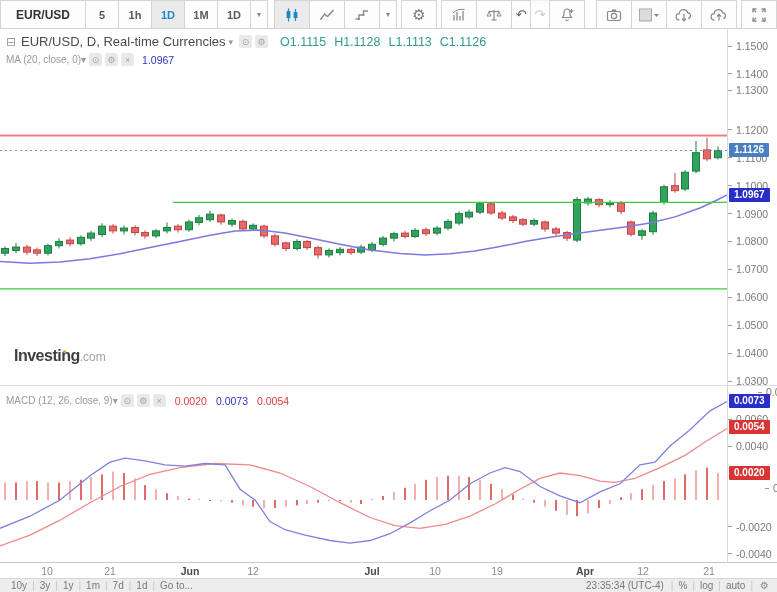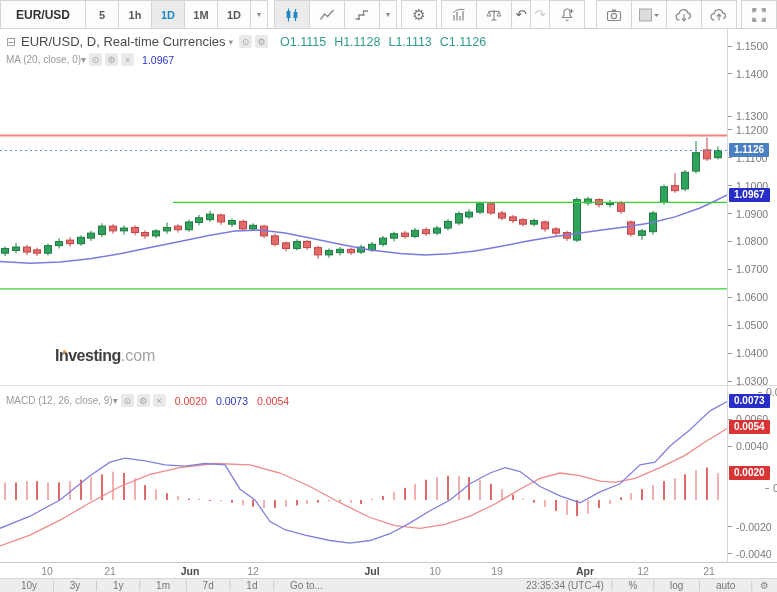--- a/index.html
+++ b/index.html
@@ -39,41 +39,41 @@
   .ohlc span { margin-right:8px; }
   .legend2 { position:absolute; top:24px; left:6px; display:flex; align-items:center; z-index:5;
     font-size:10px; color:#999; white-space:nowrap; }
   .legend2 .val-blue { color:#2d35c8; margin-left:8px; font-size:10.5px; }
   .macd-legend { position:absolute; top:365px; left:6px; display:flex; align-items:center; z-index:5;
     font-size:10px; color:#999; white-space:nowrap; }
   .macd-legend .v { margin-left:9px; font-size:10.5px; }
   .v-red { color:#e03c3c; } .v-blue { color:#2d35c8; }
   .collapse-ic { color:#9a9a9a; font-size:12px; margin-right:5px; }
   .watermark { position:absolute; top:318px; left:14px; z-index:4; }
-  .watermark .w1 { font-size:16px; font-weight:bold; color:#3f3f3f; letter-spacing:-0.5px;margin-left:41px; }
-  .watermark .w2 { font-size:16px; color:#a2a2a2; }
+  .watermark .w1 { font-size:16px; font-weight:bold; color:#3f3f3f; letter-spacing:-0.5px; }
+  .watermark .w2 { font-size:12px; color:#a2a2a2; }
   .wdot { position:absolute; width:3px; height:3px; border-radius:50%; background:#f7941d; top:3px; left:49px; }
   
   .price-axis { position:absolute; top:29px; left:727px; width:50px; height:533px;
     border-left:1px solid #d8d8d8; background:#fff; overflow:hidden; font-size:10.5px; color:#7a7a7a; }
   .tick { position:absolute; left:0; display:flex; align-items:center; height:12px; }
   .tick i { display:block; width:4px; height:1px; background:#999; margin-right:4px; }
   .badge { position:absolute; left:1px; height:14px; line-height:14px; padding:0 5px;
     color:#fff; font-size:10px; font-weight:bold; border-radius:1px; z-index:3; }
   .axis-div { position:absolute; left:0; width:50px; height:1px; background:#ddd; }
   
   .x-axis { position:absolute; top:562px; left:0; width:777px; height:16px;
     border-top:1px solid #c9c9c9; background:#fff; font-size:10.5px; color:#8a8a8a; }
   .xl { position:absolute; top:2px; width:36px; margin-left:-18px; text-align:center; }
   .xl.bold { color:#4a4a4a; font-weight:bold; }
   
   .bottom-bar { position:absolute; top:578px; left:0; width:777px; height:14px;
     background:#ededed; border-top:1px solid #d6d6d6; display:flex; align-items:center;
     font-size:10px; color:#777; }
-  .bb-item { margin:0 15px; cursor:pointer; }
+  .bb-item { margin:0 5px; cursor:pointer; }
   .bb-sep { color:#c6c6c6; }
   .bb-right { margin-left:auto; display:flex; align-items:center; padding-right:8px; }
   .bb-gear { font-size:10px; color:#888; margin-left:7px; cursor:pointer; }
   .bb-time { margin:0 7px; }
   svg.icon { display:block; }
 </style>
 </head>
 <body>
 
 <div class="app">
@@ -428,21 +428,21 @@
 
     <div class="watermark">
       <span class="w1">Investing</span><span class="w2">.com</span>
       <span class="wdot"></span>
     </div>
   </div>
 
   <div class="price-axis" id="price-axis">
       <div class="tick" style="top: 11.0322px;"><i></i>1.1500</div>
       <div class="tick" style="top: 38.9537px;"><i></i>1.1400</div>
-      <div class="tick" style="top: 81px;"><i></i>1.1300</div>
+      <div class="tick" style="top: 55px;"><i></i>1.1300</div>
       <div class="tick" style="top: 94.7969px;"><i></i>1.1200</div>
       <div class="tick" style="top: 122.718px;"><i></i>1.1100</div>
       <div class="tick" style="top: 150.64px;"><i></i>1.1000</div>
       <div class="tick" style="top: 178.562px;"><i></i>1.0900</div>
       <div class="tick" style="top: 206.483px;"><i></i>1.0800</div>
       <div class="tick" style="top: 234.405px;"><i></i>1.0700</div>
       <div class="tick" style="top: 262.326px;"><i></i>1.0600</div>
       <div class="tick" style="top: 290.248px;"><i></i>1.0500</div>
       <div class="tick" style="top: 318.169px;"><i></i>1.0400</div>
       <div class="tick" style="top: 346.091px;"><i></i>1.0300</div>

